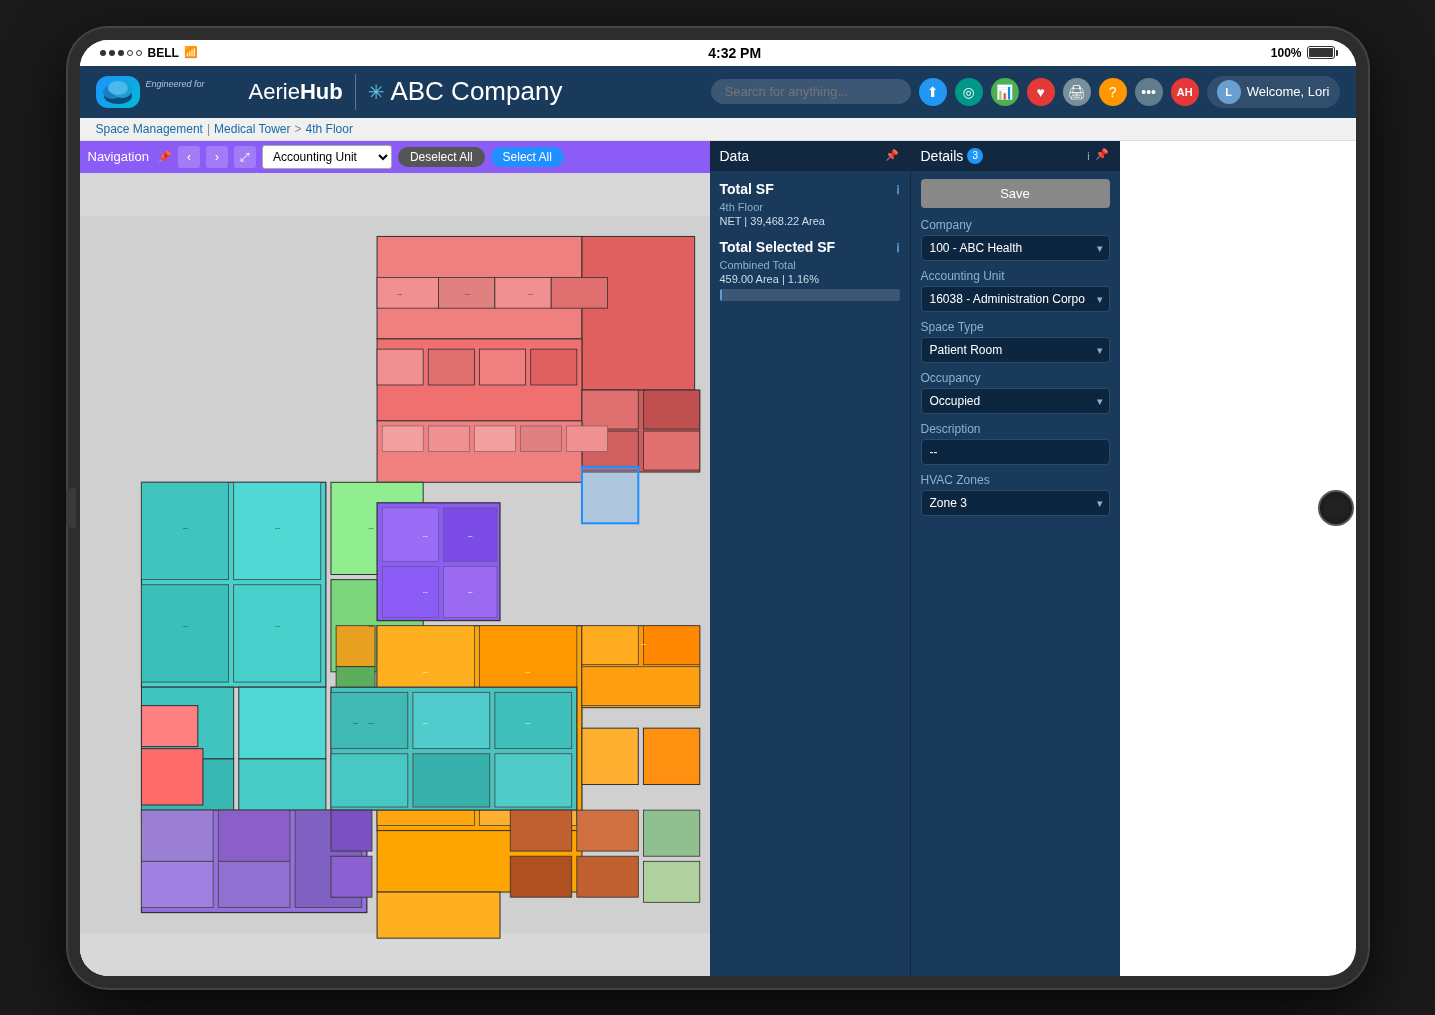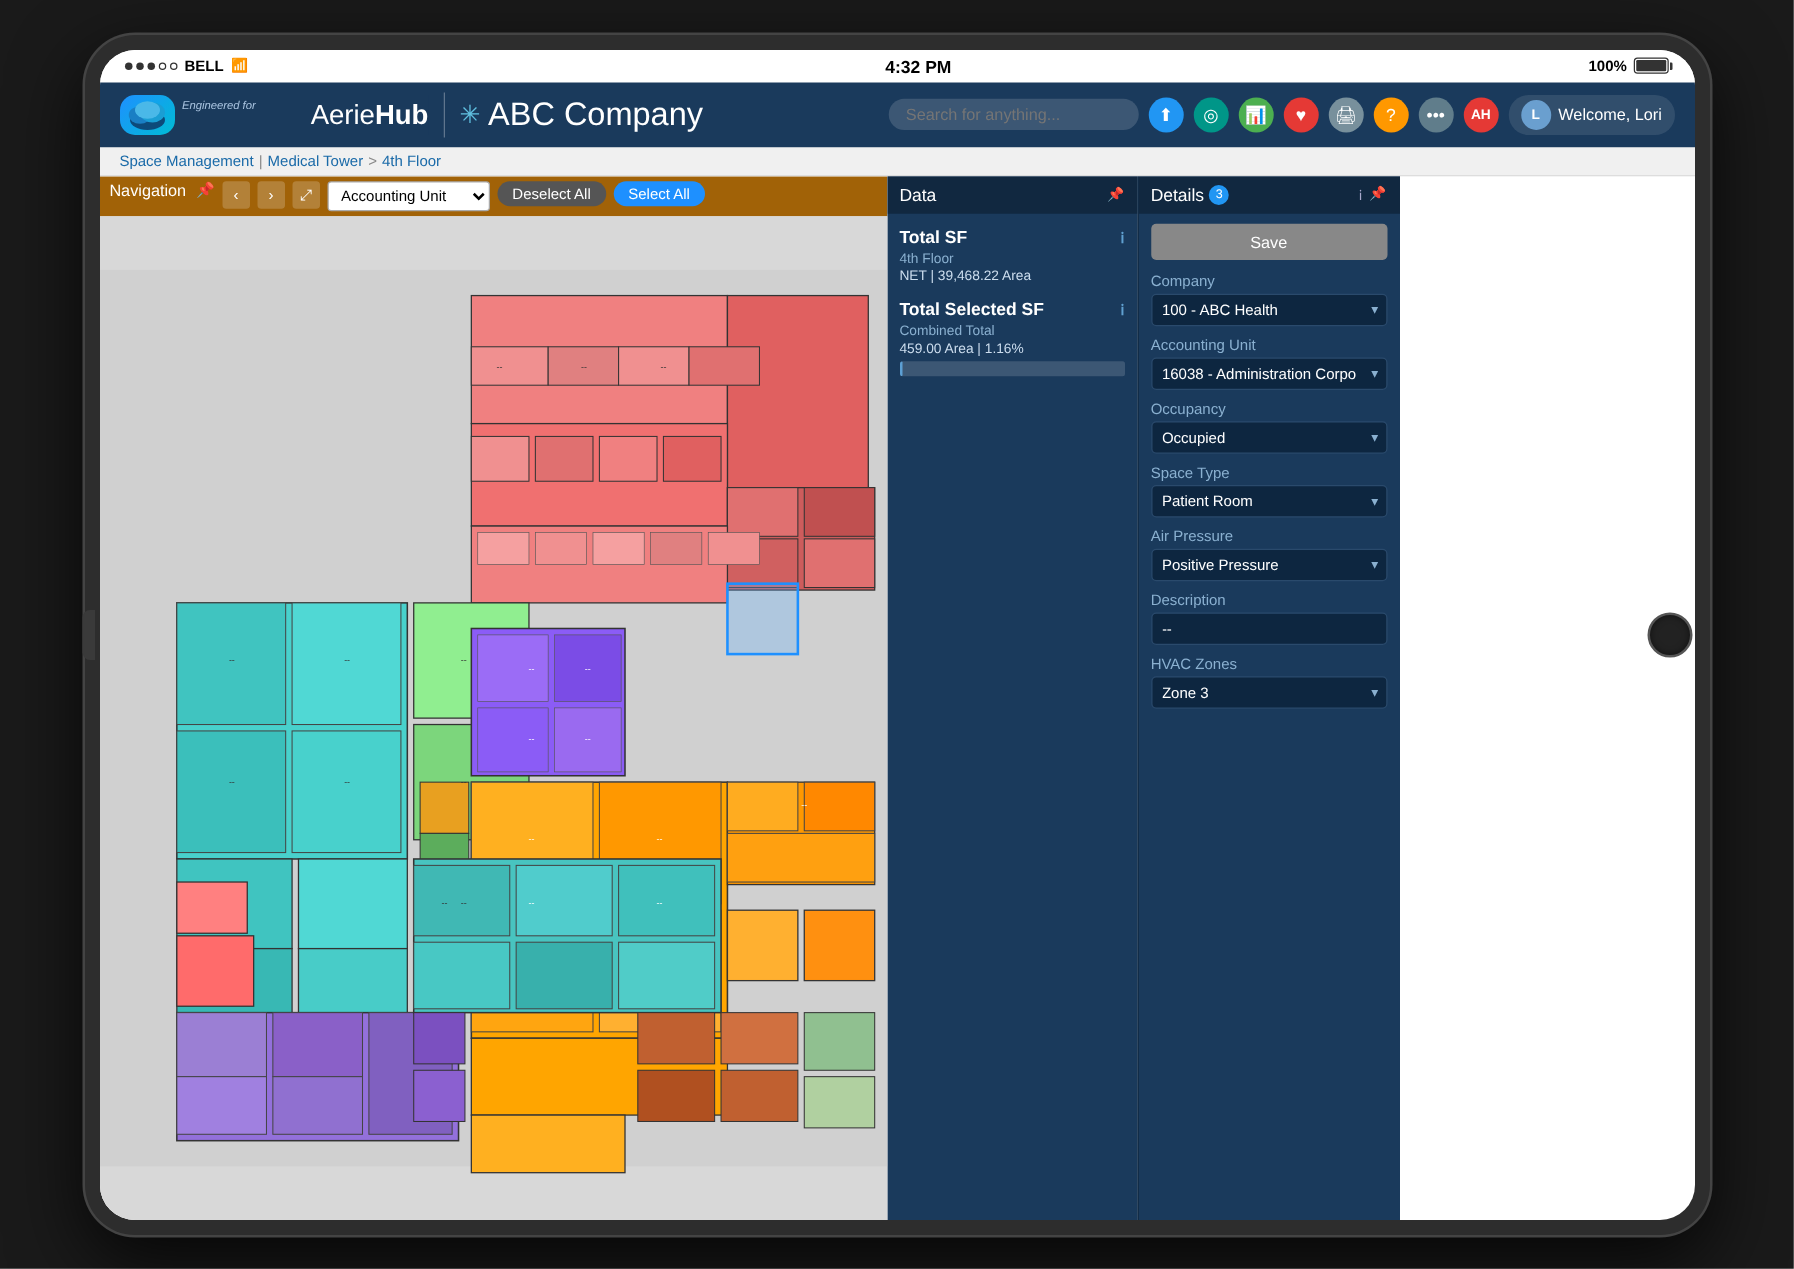--- a/index.html
+++ b/index.html
@@ -162,23 +162,23 @@
     
     .nav-panel {
       width: 630px;
       display: flex;
       flex-direction: column;
       background: #e8e8e8;
       overflow: hidden;
     }
 
     .nav-toolbar {
-      background: #a16207;
-      display: flex;
-      align-items: flex-start;
+      background: #8b5cf6;
+      display: flex;
+      align-items: center;
       padding: 4px 8px;
       gap: 6px;
       min-height: 30px;
     }
     .nav-title { color: white; font-size: 13px; font-weight: 500; flex: 0 0 auto; }
     .nav-pin { color: white; font-size: 12px; cursor: pointer; margin-left: 2px; }
     .nav-arrow-btn {
       background: rgba(255,255,255,0.2);
       border: none;
       border-radius: 3px;
@@ -674,45 +674,37 @@
           <div class="field-group">
             <div class="field-label">Accounting Unit</div>
             <div class="field-select-wrap">
               <select>
                 <option>16038 - Administration Corporate</option>
               </select>
             </div>
           </div>
 
           <div class="field-group">
+            <div class="field-label">Space Type</div>
+            <div class="field-select-wrap">
+              <select>
+                <option>Patient Room</option>
+              </select>
+            </div>
+          </div>
+
+          <div class="field-group">
             <div class="field-label">Occupancy</div>
             <div class="field-select-wrap">
               <select>
                 <option>Occupied</option>
               </select>
             </div>
           </div>
 
-          <div class="field-group">
-            <div class="field-label">Space Type</div>
-            <div class="field-select-wrap">
-              <select>
-                <option>Patient Room</option>
-              </select>
-            </div>
-          </div>
-
-          <div class="field-group">
-            <div class="field-label">Air Pressure</div>
-            <div class="field-select-wrap">
-              <select>
-                <option>Positive Pressure</option>
-              </select>
-            </div>
-          </div>
 
 
           <div class="field-group">
             <div class="field-label">Description</div>
             <input class="field-input" type="text" value="--" style="">
           </div>
 
           <div class="field-group">
             <div class="field-label">HVAC Zones</div>
             <div class="field-select-wrap">

